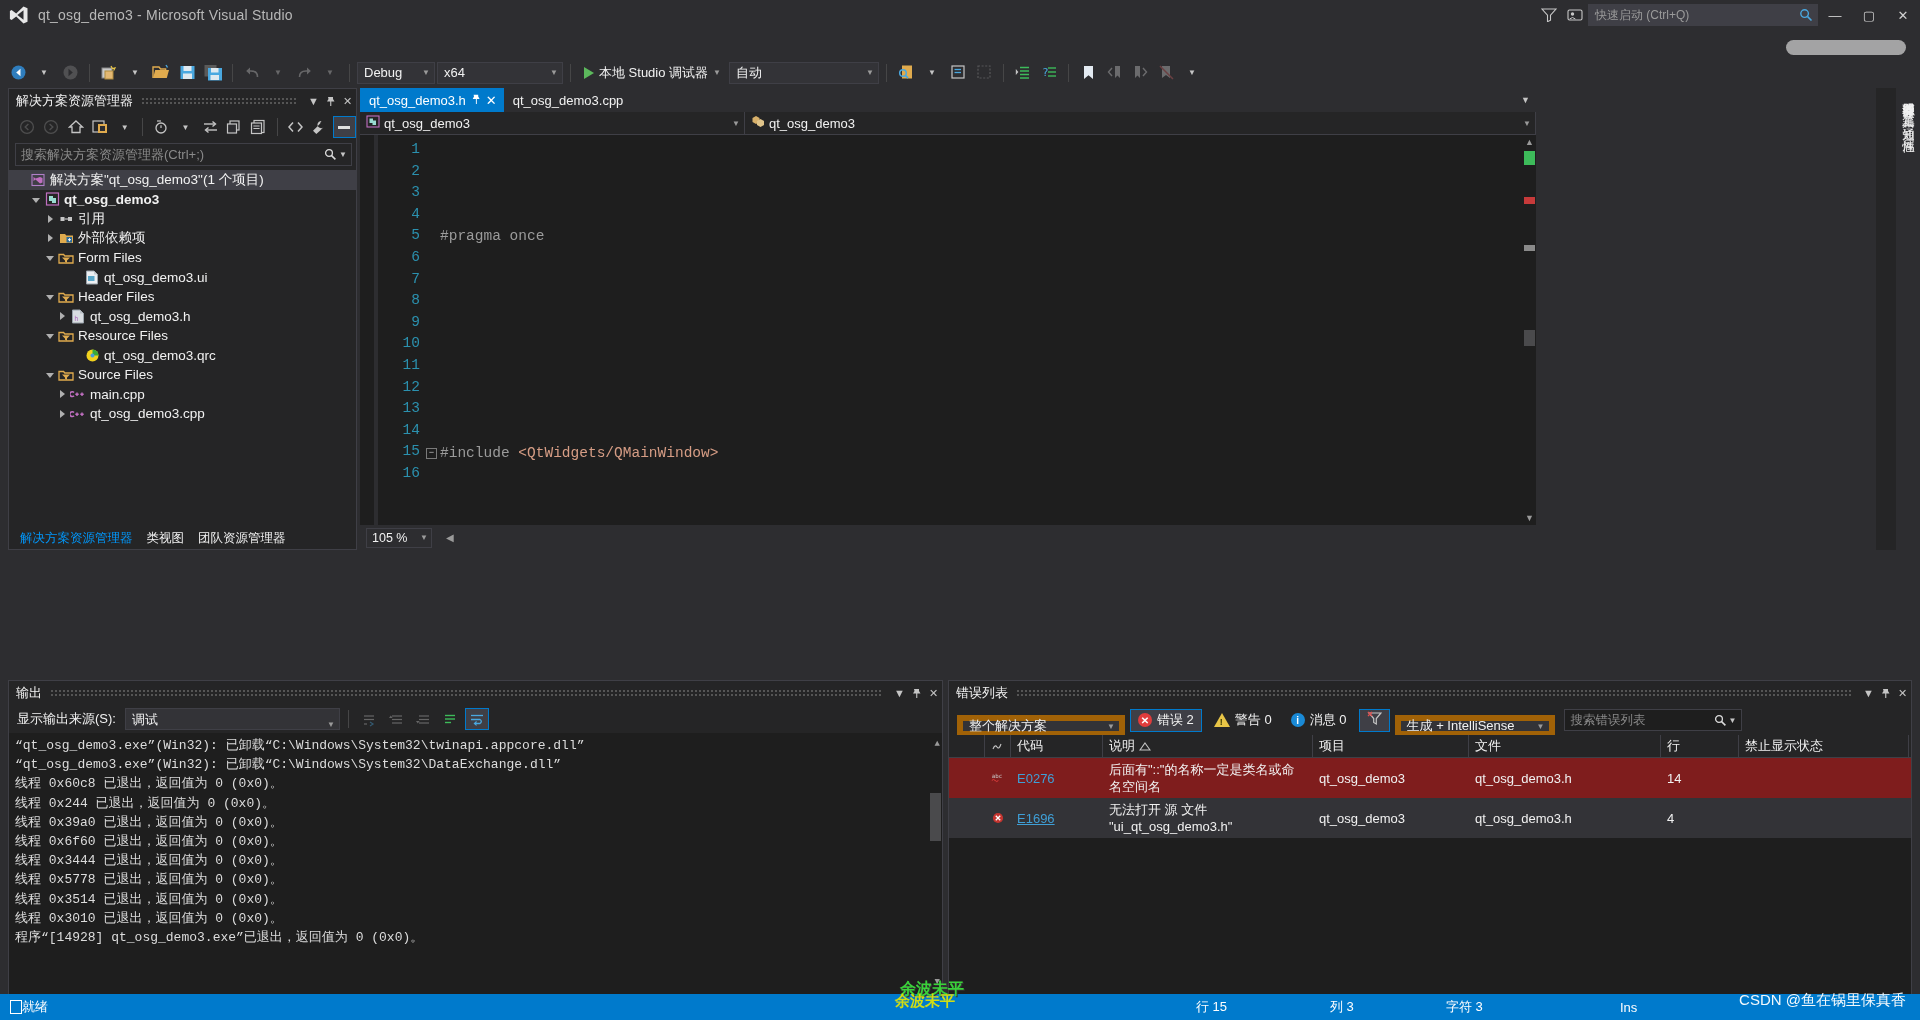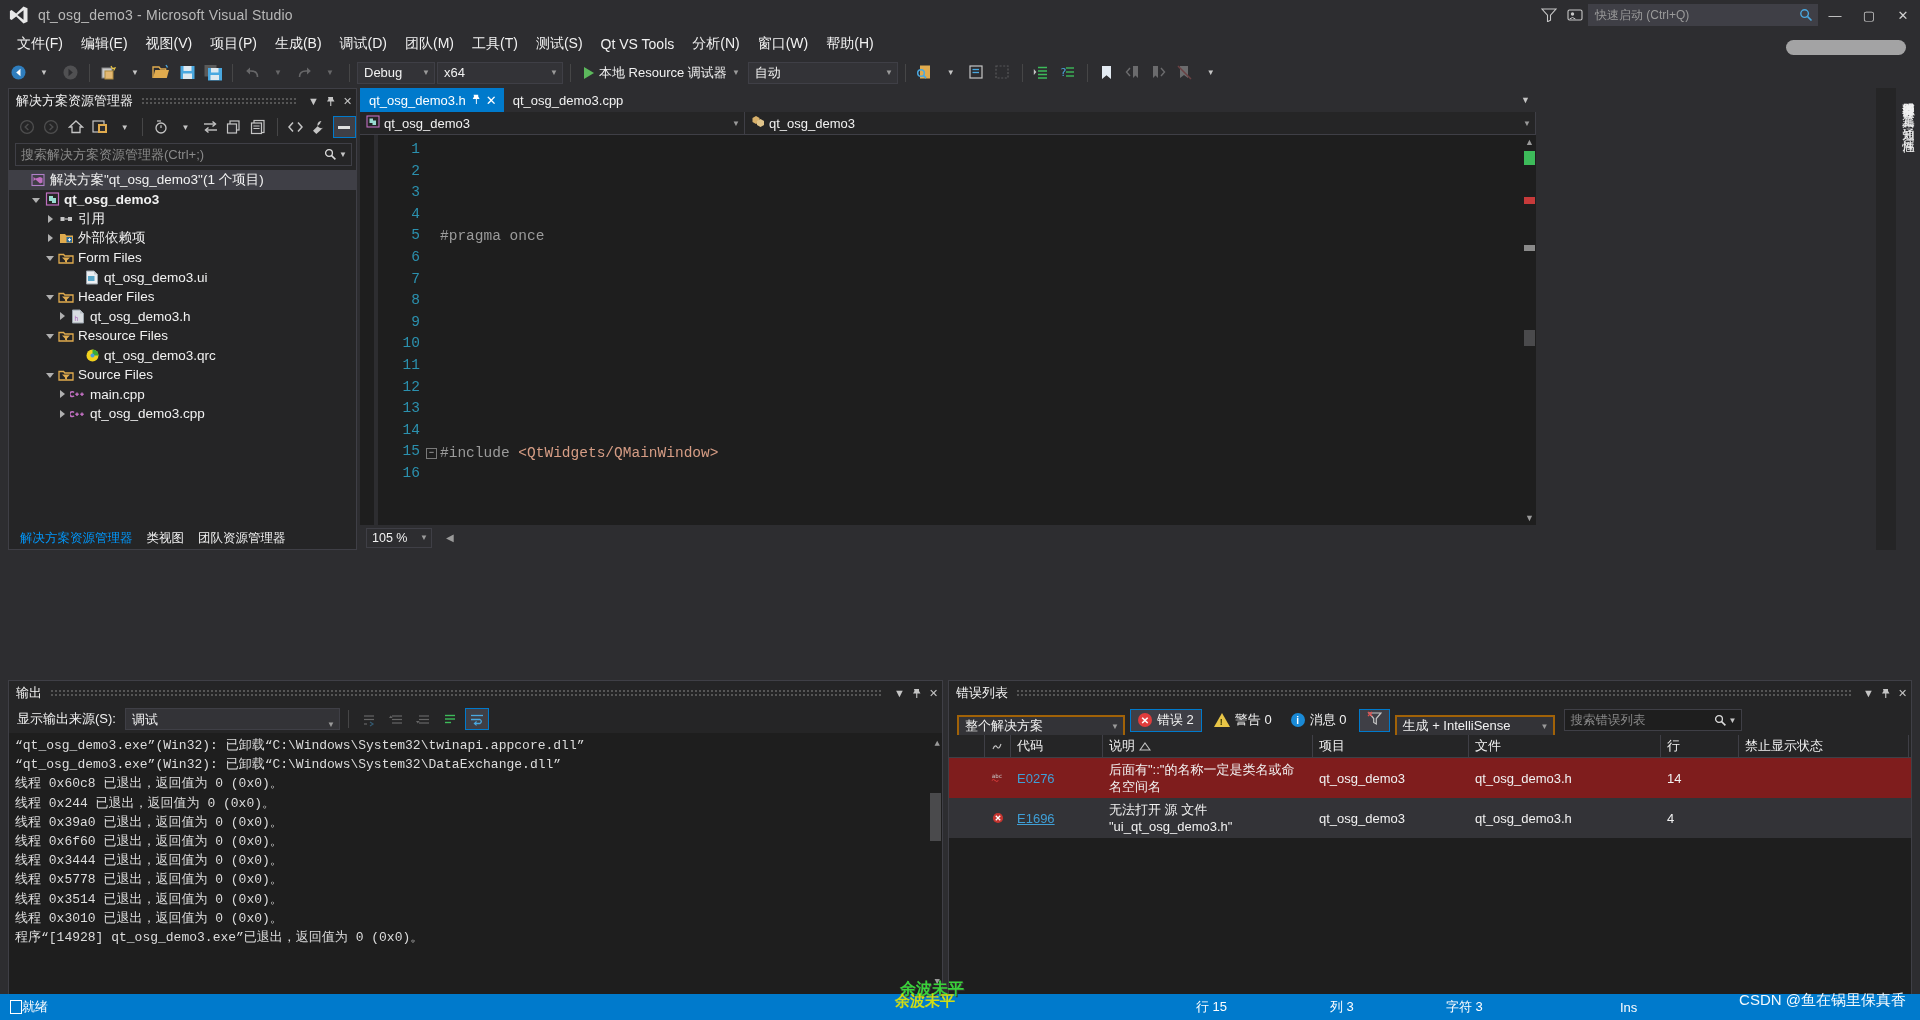--- a/index.html
+++ b/index.html
@@ -244,21 +244,21 @@
   .errpanel {
     position: absolute; left: 948px; top: 680px; width: 964px; height: 315px;
     background: #1e1e1e; border: 1px solid #3f3f46;
     display: flex; flex-direction: column;
   }
   .err-toolbar {
     height: 30px; display: flex; align-items: center; gap: 5px;
     padding-left: 8px; background: #252526;
   }
   .err-combo {
-    width: 168px; height: 22px; background: #333337; border: 2px solid #a16207;
+    width: 168px; height: 22px; background: #333337; border: 6px solid #a16207;
     color: #f1f1f1; font-size: 13px; display: flex; align-items: center; padding: 0 4px 0 6px; margin-top: 12px;
   }
   .err-combo .arr { margin-left: auto; font-size: 8px; color: #9a9a9a; }
   .chip {
     height: 23px; display: flex; align-items: center; gap: 5px;
     padding: 0 7px; font-size: 13px; color: #f1f1f1;
   }
   .chip.active { border: 1px solid #007acc; background: #3f3f46; }
   .ic-err { width:14px;height:14px;border-radius:50%;background:#e03c3c;color:#fff;font-size:10px;display:flex;align-items:center;justify-content:center;font-weight:bold; }
   .ic-warn { width:0;height:0;border-left:8px solid transparent;border-right:8px solid transparent;border-bottom:14px solid #e8c547;position:relative; }
@@ -348,35 +348,20 @@
               <line x1="8.6" y1="8.6" x2="12.5" y2="12.5" stroke="#4aa8e0" stroke-width="1.6"></line>
             </svg>
         </span>
       </div>
       <div class="winbtn">—</div>
       <div class="winbtn">▢</div>
       <div class="winbtn close">✕</div>
     </div>
   </div>
 
-  <div class="menubar">
-    <div class="menu-item">文件(F)</div>
-    <div class="menu-item">编辑(E)</div>
-    <div class="menu-item">视图(V)</div>
-    <div class="menu-item">项目(P)</div>
-    <div class="menu-item">生成(B)</div>
-    <div class="menu-item">调试(D)</div>
-    <div class="menu-item">团队(M)</div>
-    <div class="menu-item">工具(T)</div>
-    <div class="menu-item">测试(S)</div>
-    <div class="menu-item">Qt VS Tools</div>
-    <div class="menu-item">分析(N)</div>
-    <div class="menu-item">窗口(W)</div>
-    <div class="menu-item">帮助(H)</div>
-  </div>
   <div class="scribble"></div>
 
   <div class="toolbar">
     <div class="tb">
       <svg width="17" height="17" viewBox="0 0 17 17">
           <circle cx="8.5" cy="8.5" r="7" fill="#2f7dbd"></circle>
           <path d="M10.5 4.8 L6.2 8.5 L10.5 12.2 Z" fill="#fff"></path>
         </svg>
     </div>
     <div class="tb">
@@ -445,21 +430,21 @@
       <span>Debug</span>
       <span class="arr">▼</span>
     </div>
     <div class="combo plat">
       <span>x64</span>
       <span class="arr">▼</span>
     </div>
     <div class="tb-sep"></div>
     <div class="runbtn">
       <span class="play-tri"></span>
-      <span>本地 Resource 调试器</span>
+      <span>本地 Studio 调试器</span>
       <span style="font-size:8px;color:#9a9a9a">▼</span>
     </div>
     <div class="combo auto">
       <span>自动</span>
       <span class="arr">▼</span>
     </div>
     <div class="tb-sep"></div>
     <div class="tb">
       <svg width="17" height="17" viewBox="0 0 17 17">
           <rect x="4" y="1.5" width="10" height="13" fill="#e0ab4e"></rect>

